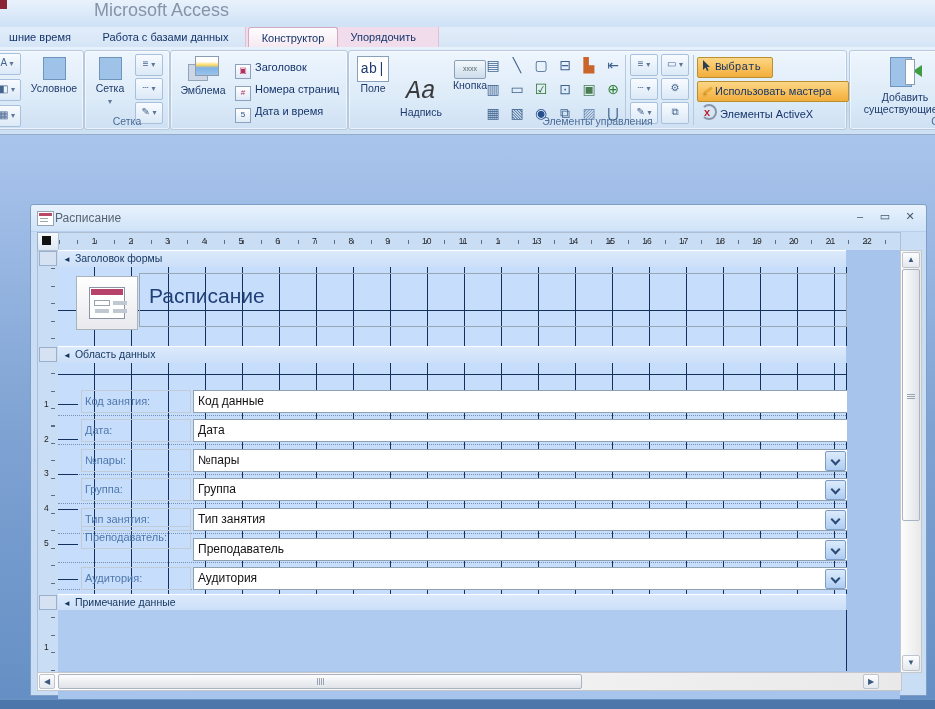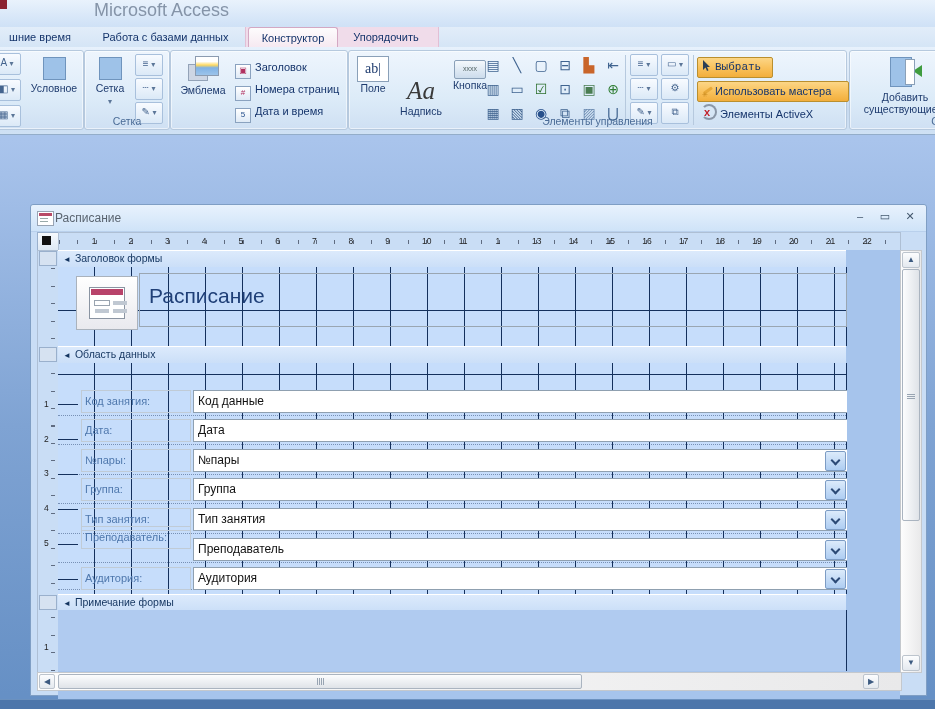--- a/index.html
+++ b/index.html
@@ -86,38 +86,38 @@
   .sb-arrow{position:absolute;text-align:center;color:#3c5a80;font-size:8px;background:linear-gradient(180deg,#fcfdfe,#e4e9ef);border:1px solid #bcc4cd;border-radius:2px;}
   #vscroll{left:869px;top:45px;width:20px;height:421px;}
   #vthumb{position:absolute;left:1px;top:18px;width:16px;height:250px;background:linear-gradient(90deg,#fcfdfe,#dfe3e8);border:1px solid #aab4c0;border-radius:2px;}
   #vthumb::after{content:"";position:absolute;left:4px;top:124px;width:8px;height:1px;background:#98a4b2;box-shadow:0 2px 0 #98a4b2,0 4px 0 #98a4b2;}
   #hscroll{left:6px;top:467px;width:863px;height:17px;}
   #hthumb{position:absolute;left:20px;top:1px;width:522px;height:13px;background:linear-gradient(180deg,#fcfdfe,#dfe3e8);border:1px solid #aab4c0;border-radius:2px;}
   #hthumb::after{content:"";position:absolute;left:258px;top:3px;width:1px;height:7px;background:#98a4b2;box-shadow:2px 0 0 #98a4b2,4px 0 0 #98a4b2,6px 0 0 #98a4b2;}
 
   #bottom-strip{left:0;top:699px;width:935px;height:10px;background:#4d76ab;border-top:1px solid #6b91bf;}
 
-  .serif{font-family:Liberation Serif, serif;}
+  .serif{font-family:Liberation Mono, monospace;}
 </style>
 </head>
 <body>
 
 <div id="stage">
 
   <div class="abs" id="titlebar">
     <div class="abs" id="corner-red"></div>
     <div class="abs" id="app-title">Microsoft Access</div>
   </div>
 
   <div class="abs" id="tabrow">
     <div class="abs" id="ctx-zone"></div>
     <div class="abs tab" style="left:0;width:80px;">шние время</div>
     <div class="abs tab" style="left:88px;width:155px;">Работа с базами данных</div>
     <div class="abs tab" id="tab-design">Конструктор</div>
-    <div class="abs tab" style="left:340px;width:92px;">Упорядочить</div>
+    <div class="abs tab" style="left:324px;width:92px;text-align:right;">Упорядочить</div>
   </div>
 
   <div class="abs" id="ribbon">
 
     <div class="abs rgroup" style="left:-10px;width:92px;">
       <div class="minibtn" style="left:2px;top:2px;">A <span class="dd">▾</span></div>
       <div class="minibtn" style="left:2px;top:28px;">◧ <span class="dd">▾</span></div>
       <div class="minibtn" style="left:2px;top:54px;">▦ <span class="dd">▾</span></div>
       <div class="bigbtn" style="left:38px;top:2px;width:50px;">
         <span class="gridicon" style="margin-top:4px;"></span><br>
@@ -315,21 +315,21 @@
           <div class="fl-label" style="top: 163px;">Преподаватель:</div>
           <div class="fl-box" style="top: 175px;">Преподаватель<span class="combo-btn">
               <i></i>
             </span></div>
           <div class="fl-label" style="top: 204px;">Аудитория:</div>
           <div class="fl-box" style="top: 204px;">Аудитория<span class="combo-btn">
               <i></i>
             </span></div>
         </div>
 
-      <div class="secbar" style="top:344px;"><span class="arr">◄</span><span>Примечание формы</span></div>
+      <div class="secbar" style="top:344px;"><span class="arr">◄</span><span>Примечание данные</span></div>
       <div class="abs" id="footer-area"></div>
       <div class="abs" id="outside-right"></div>
     </div>
 
     <div class="abs sb" id="vscroll">
       <div class="sb-arrow" style="left:1px;top:1px;width:16px;height:14px;line-height:14px;">▲</div>
       <div id="vthumb"></div>
       <div class="sb-arrow" style="left:1px;bottom:1px;width:16px;height:14px;line-height:14px;">▼</div>
     </div>
     <div class="abs sb" id="hscroll">

